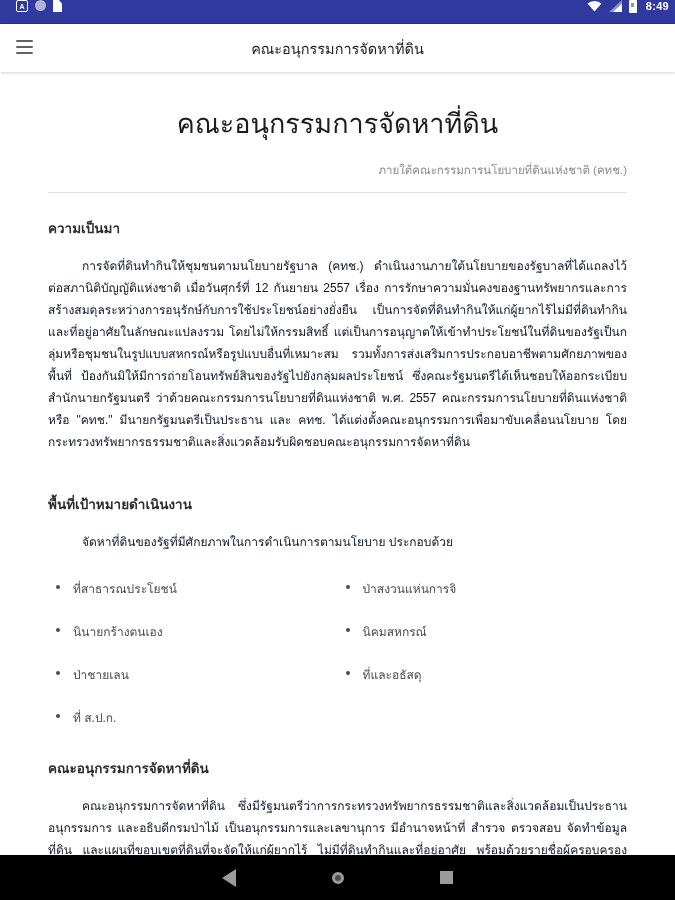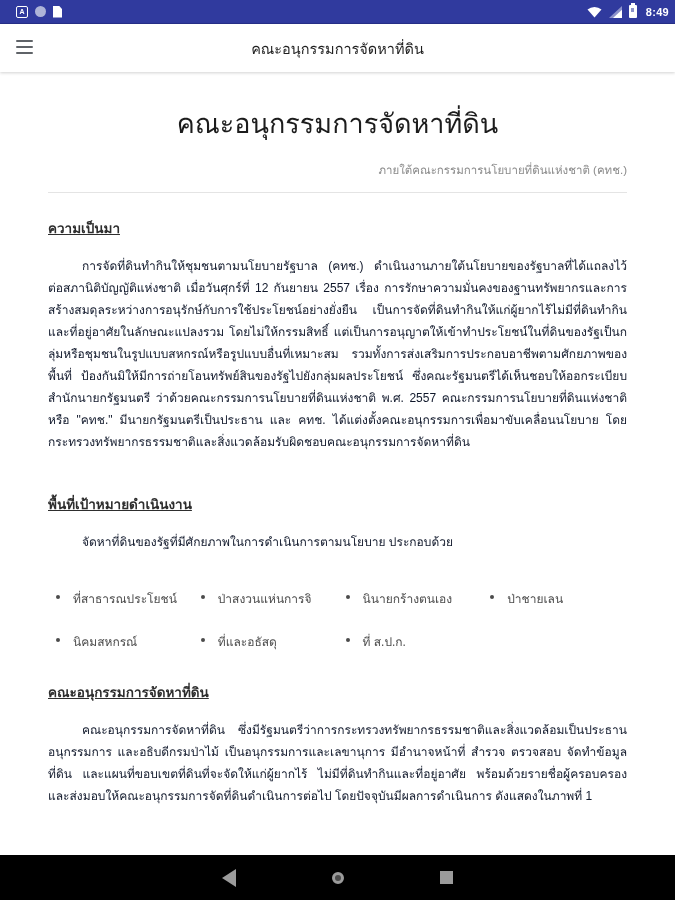--- a/index.html
+++ b/index.html
@@ -11,21 +11,21 @@
     background:#ffffff; overflow:hidden;
   }
 
   
   .status-bar {
     position:absolute; top:0; left:0; right:0; height:24px;
     background:#303a9e; border-bottom:1px solid #27308a;
     display:flex; align-items:center; justify-content:space-between;
     padding:0 6px; color:#fff;
   }
-  .sb-left, .sb-right { display:flex; align-items:center; gap:7px; height:100%; }
+  .sb-left, .sb-right { display:flex; align-items:flex-start; gap:7px; height:100%; }
   .sb-left { padding-left:10px; }
   .sb-badge-a {
     width:12px; height:12px; border:1.5px solid #fff; border-radius:2px;
     font-size:7px; font-weight:bold; color:#fff; display:flex;
     align-items:center; justify-content:center; line-height:1;
   }
   .sb-circle { width:11px; height:11px; border-radius:50%; background:#aeb4d8; }
   .sb-file {
     width:9px; height:12px; background:#fff;
     clip-path:polygon(0 0, 65% 0, 100% 30%, 100% 100%, 0 100%);
@@ -65,28 +65,28 @@
     background:#fff; overflow:hidden; padding:0 48px;
   }
   .doc-title {
     margin-top:30px; text-align:center; font-size:27px; font-weight:500; color:#1c1c1c;
   }
   .doc-subtitle {
     margin-top:16px; text-align:right; font-size:11.5px; color:#8a8a8a;
   }
   .divider { margin-top:13px; border-top:1px solid #e4e4e4; }
 
-  .sec-heading { margin-top:24px; font-size:13.5px; font-weight:bold; color:#2e2e2e;text-decoration:underline; }
+  .sec-heading { margin-top:24px; font-size:13.5px; font-weight:bold; color:#2e2e2e; }
   .para {
     margin-top:16px; font-size:12px; line-height:22px; color:#0f172a;
     text-align:justify; text-indent:34px;
   }
 
   .bullets {
-    margin-top:36px; display:grid; grid-template-columns:1fr 1fr 1fr 1fr;
+    margin-top:26px; display:grid; grid-template-columns:1fr 1fr;
     row-gap:24px; column-gap:8px; padding-left:8px;
   }
   .bullet-item { display:flex; align-items:flex-start; font-size:12px; color:#4b4b4b; }
   .bullet-dot {
     width:4px; height:4px; border-radius:50%; background:#4b4b4b;
     margin:6px 13px 0 0; flex:none;
   }
 
   
   .nav-bar {
@@ -157,25 +157,25 @@
       <div class="bullet-item">
           <span class="bullet-dot"></span>
           <span>ป่าสงวนแห่นการจิ</span>
         </div>
       <div class="bullet-item">
           <span class="bullet-dot"></span>
           <span>นินายกร้างตนเอง</span>
         </div>
       <div class="bullet-item">
           <span class="bullet-dot"></span>
-          <span>ป่าชายเลน</span>
+          <span>นิคมสหกรณ์</span>
         </div>
       <div class="bullet-item">
           <span class="bullet-dot"></span>
-          <span>นิคมสหกรณ์</span>
+          <span>ป่าชายเลน</span>
         </div>
       <div class="bullet-item">
           <span class="bullet-dot"></span>
           <span>ที่และอธัสดุ</span>
         </div>
       <div class="bullet-item">
           <span class="bullet-dot"></span>
           <span>ที่ ส.ป.ก.</span>
         </div>
       <div class="bullet-item" style="visibility:hidden"></div>

